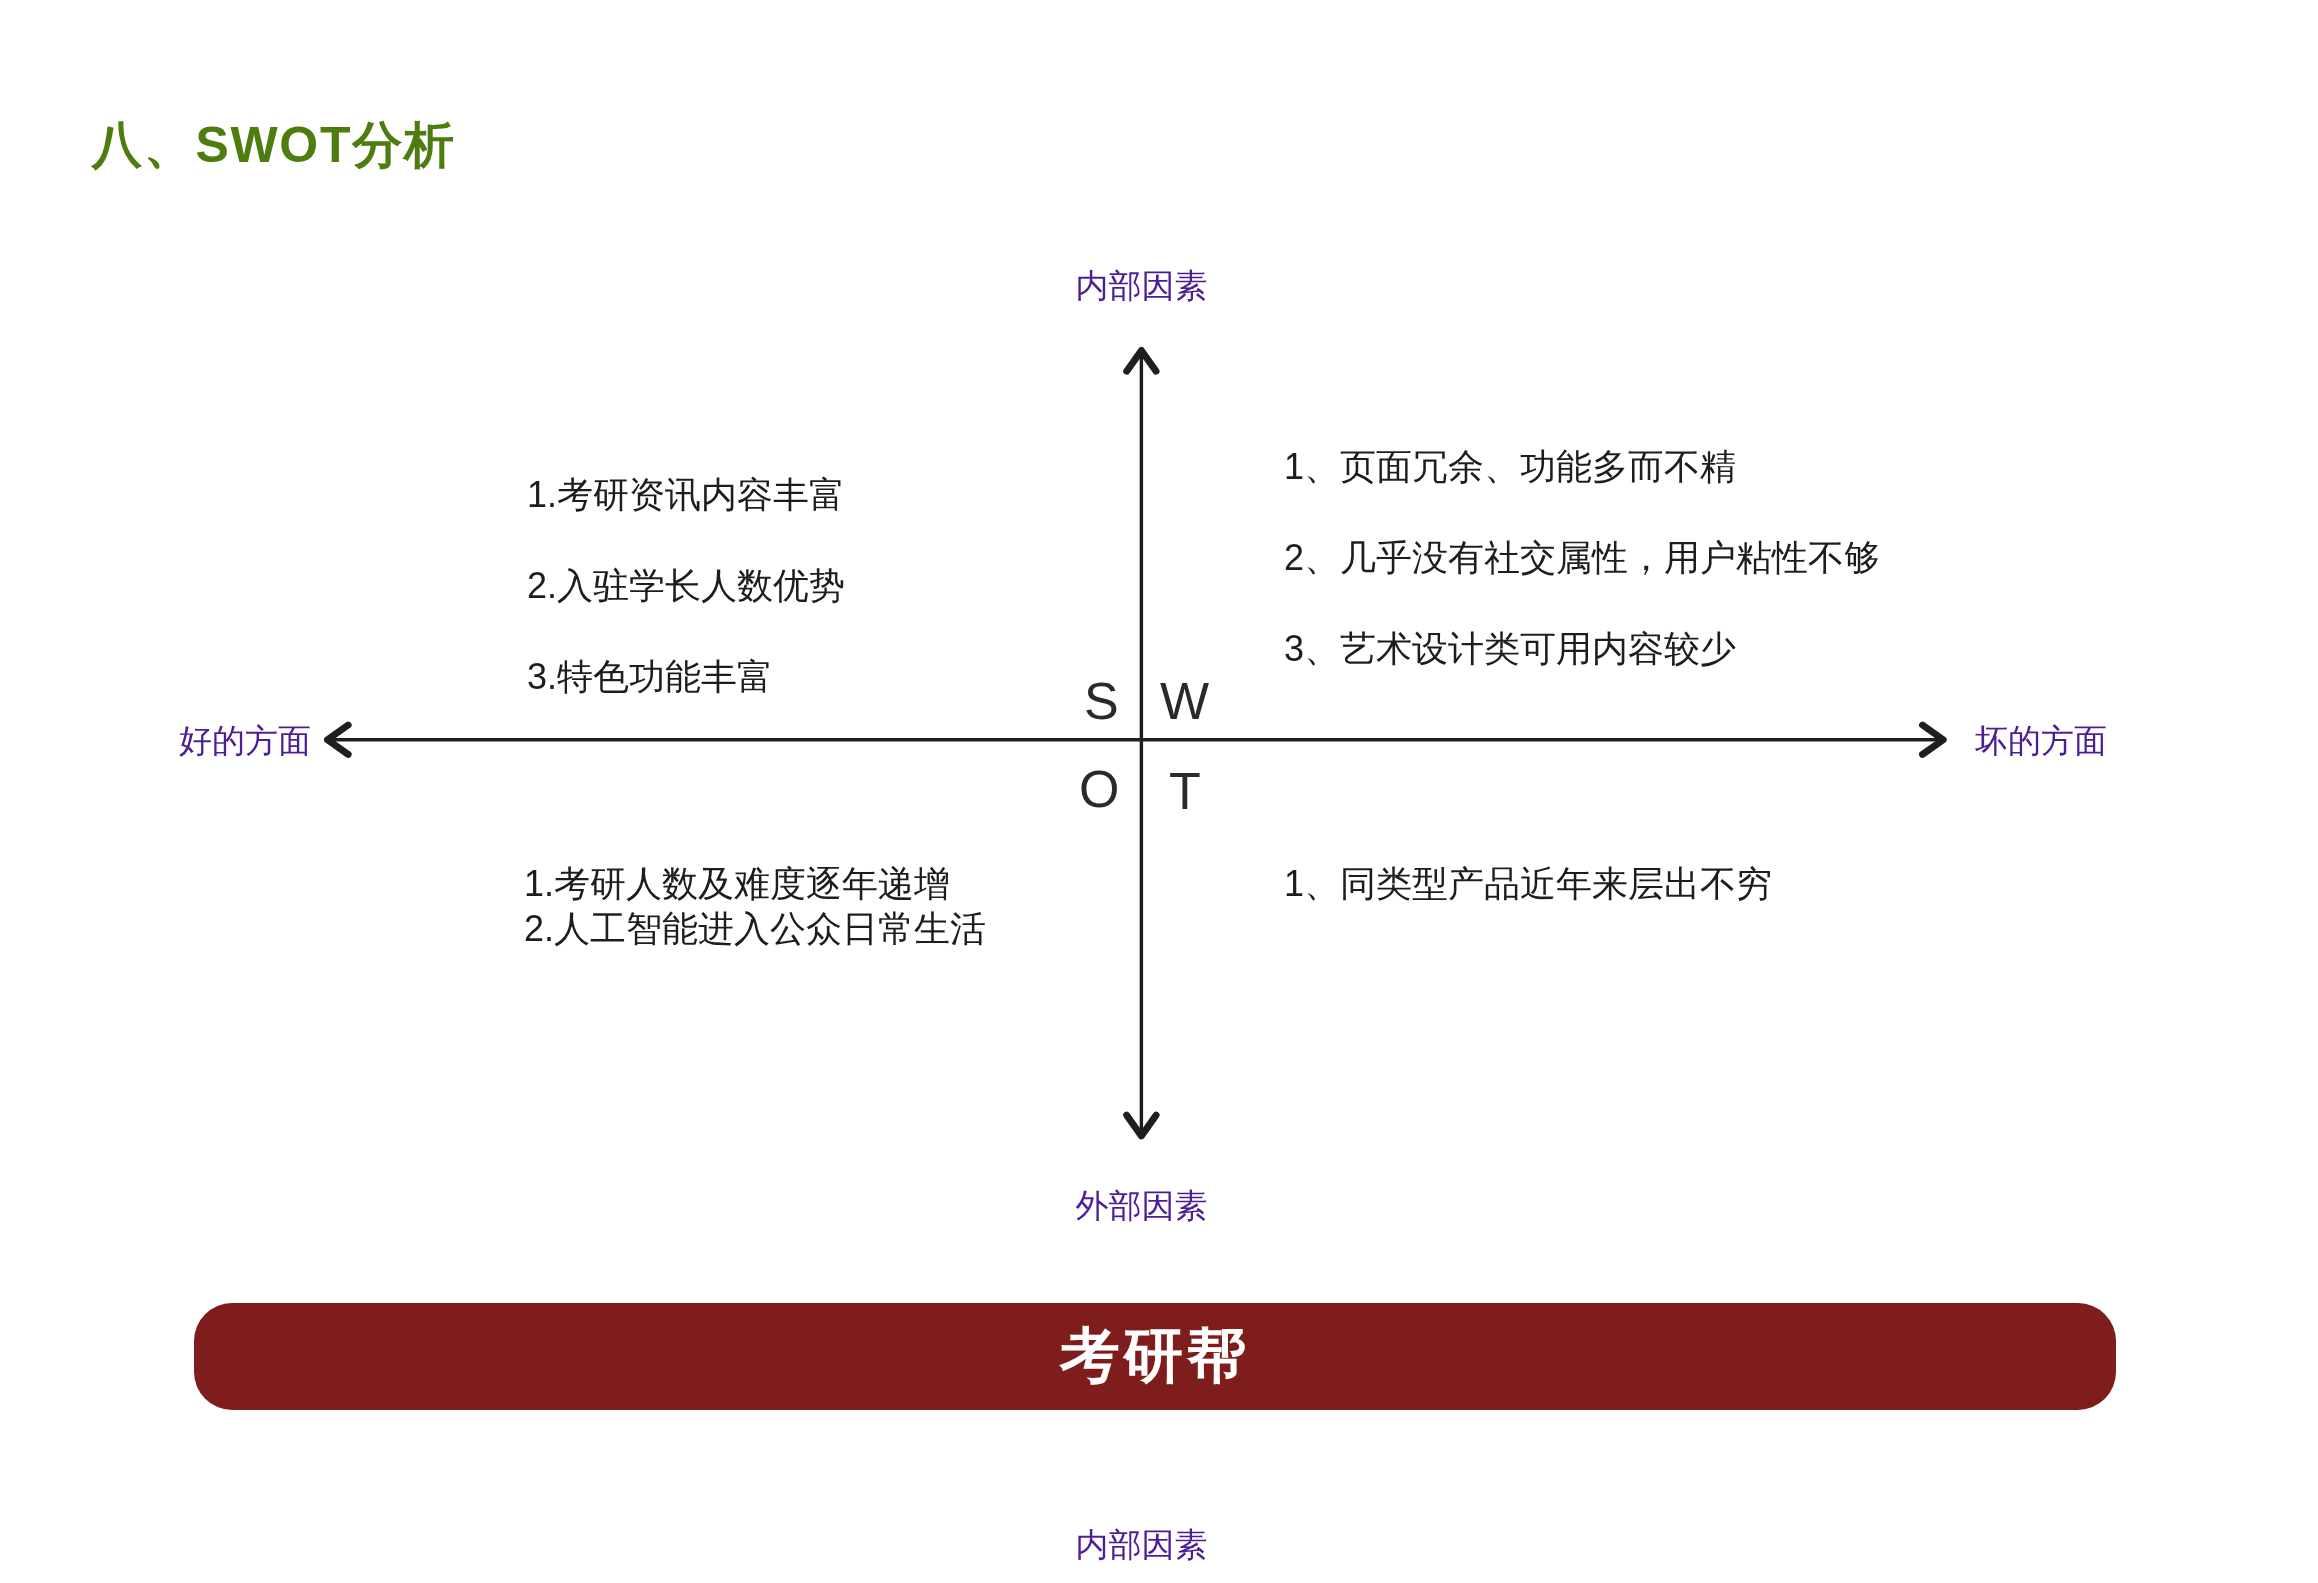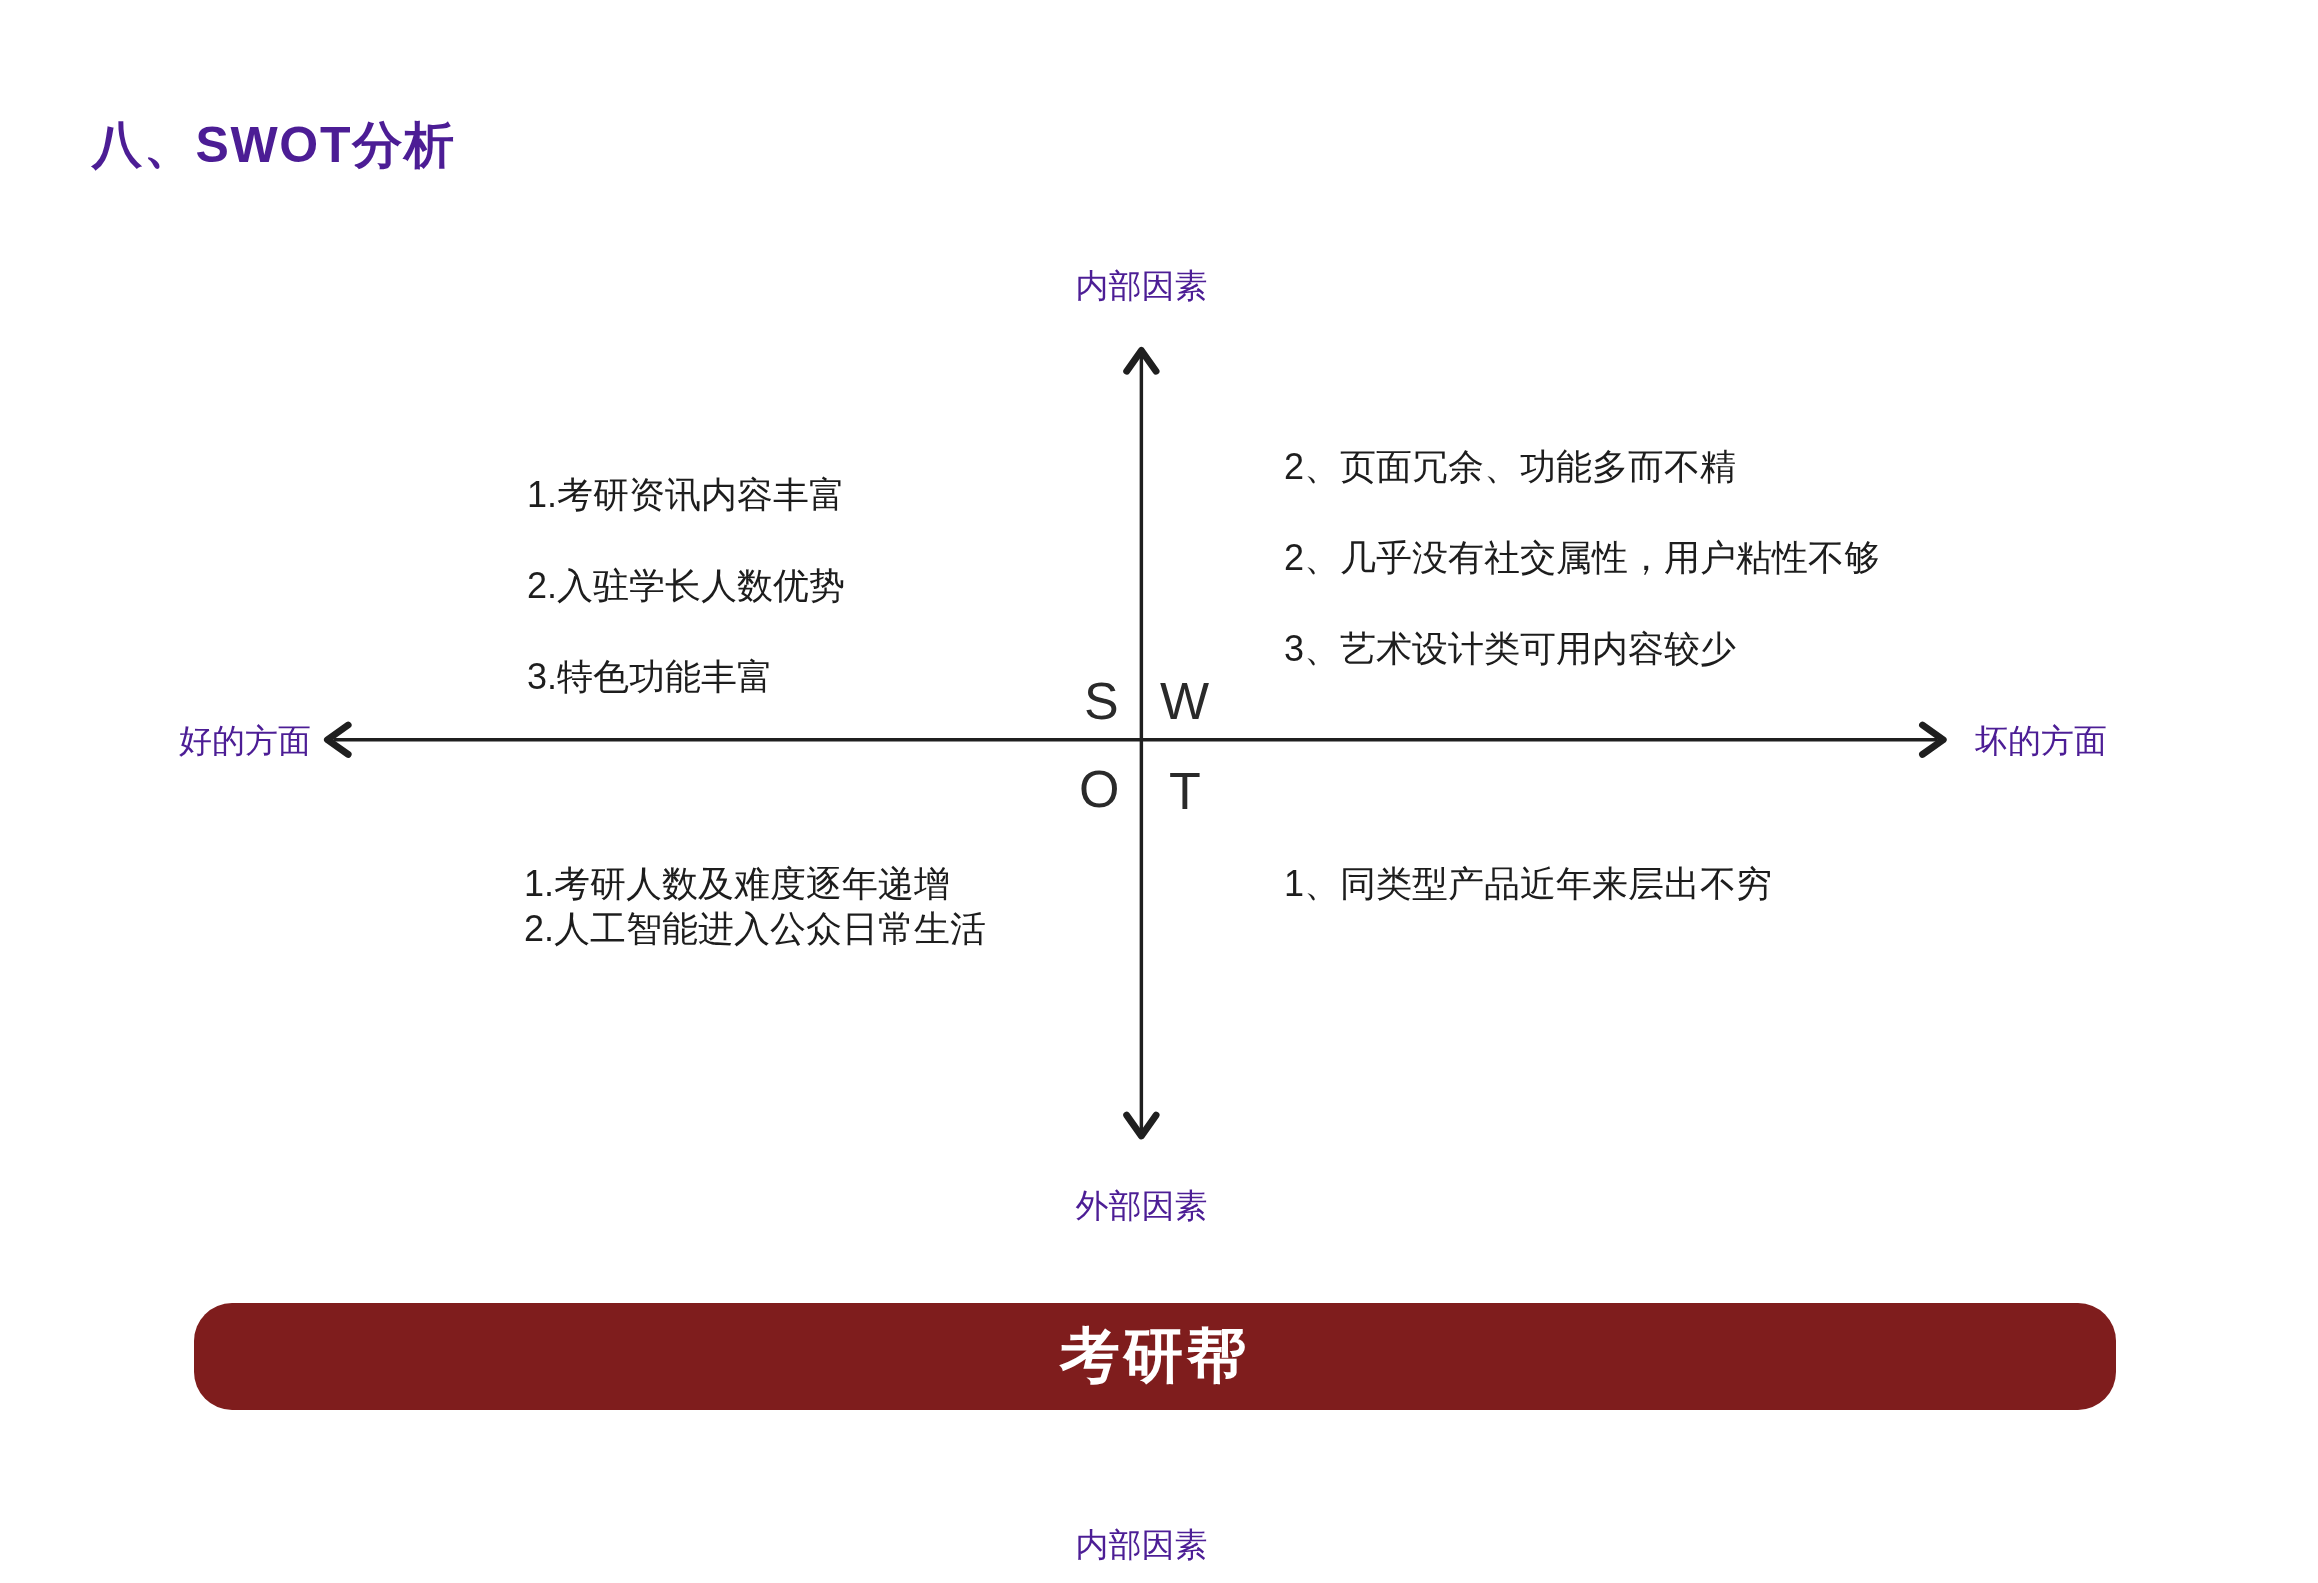--- a/index.html
+++ b/index.html
@@ -15,21 +15,21 @@
     font-family: "Liberation Sans", "DejaVu Sans", sans-serif;
     color: #1d1d1d;
   }
   .abs { position: absolute; }
 
   .page-title {
     left: 92px;
     top: 112px;
     font-size: 50px;
     font-weight: bold;
-    color: #4c1d95;
+    color: #4d7c0f;
     letter-spacing: 1.7px;
     white-space: nowrap;
   }
 
   .axes-svg {
     left: 0;
     top: 0;
     width: 2319px;
     height: 1583px;
     pointer-events: none;
@@ -119,21 +119,21 @@
 <div class="abs swot-letter letter-o">O</div>
 <div class="abs swot-letter letter-t">T</div>
 
 <div class="abs quad-list quad-top quad-strengths">
   <div>1.考研资讯内容丰富</div>
   <div>2.入驻学长人数优势</div>
   <div>3.特色功能丰富</div>
 </div>
 
 <div class="abs quad-list quad-top quad-weaknesses">
-  <div>2、页面冗余、功能多而不精</div>
+  <div>1、页面冗余、功能多而不精</div>
   <div>2、几乎没有社交属性，用户粘性不够</div>
   <div>3、艺术设计类可用内容较少</div>
 </div>
 
 <div class="abs quad-list quad-bottom quad-opportunities">
   <div>1.考研人数及难度逐年递增</div>
   <div>2.人工智能进入公众日常生活</div>
 </div>
 
 <div class="abs quad-list quad-bottom quad-threats">

